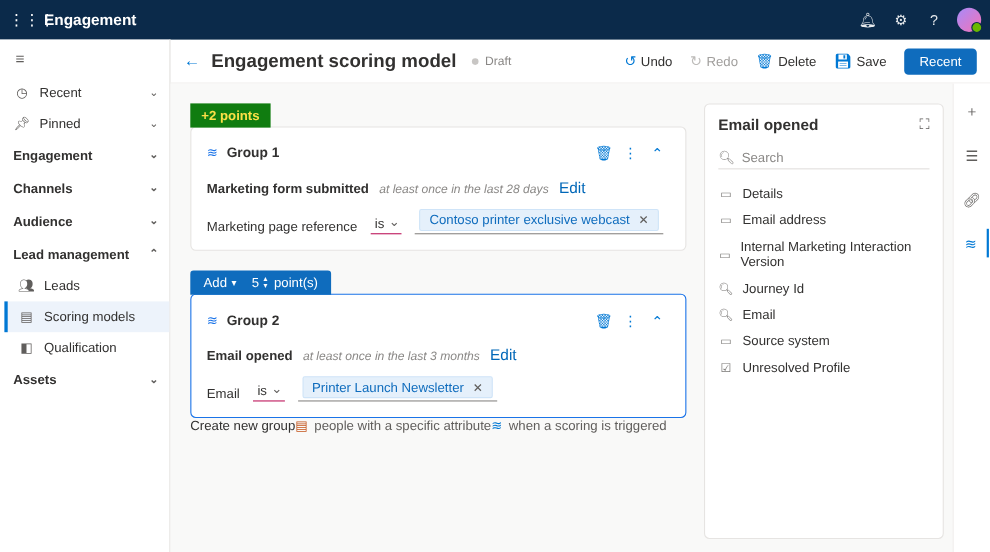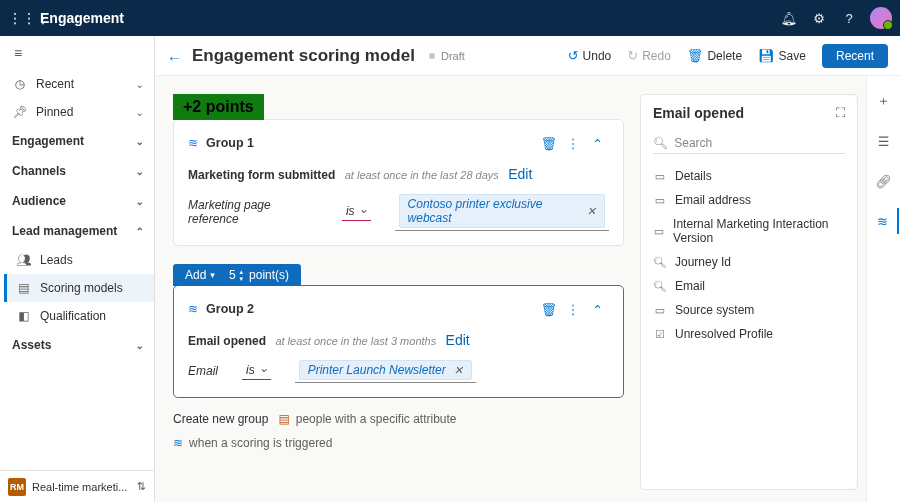--- a/index.html
+++ b/index.html
@@ -46,50 +46,50 @@
   .cmd-btn.disabled { color:#a19f9d; }
   .cmd-btn.disabled .ic { color:#bdbbb9; }
   .cmd-btn .ic { font-size:13px; }
   .cmd-btn.del .ic { color:#0078d4; }
   .cmd-btn.save .ic { color:#0078d4; }
   .publish { background:#0f6cbd; color:#fff; padding:5px 14px; border-radius:4px; font-size:12px; margin-left:8px; }
 
   .canvas-wrap { flex:1; display:flex; background:#f9f9f8; min-height:0; }
   .canvas { flex:1; padding:18px 12px 12px 18px; overflow:auto; }
   
-  .points-tag { background:#107c10; color:#000000; font-size:16px; font-weight:600; padding:4px 10px; display:inline-block; border-bottom-left-radius:0; }
+  .points-tag { background:#107c10; color:#fde047; font-size:12px; font-weight:600; padding:4px 10px; display:inline-block; border-bottom-left-radius:0; }
   .group-card { background:#fff; border:1px solid #e6e4e2; border-radius:5px; padding:10px 14px 14px 14px; margin-top:-1px; }
   .group-card.selected { border:1.5px solid #1a73e8; }
   .group-header { display:flex; align-items:center; height:26px; }
   .group-header .gicon { color:#1a73e8; margin-right:8px; font-size:12px; }
   .group-header .gtitle { font-weight:600; font-size:12.5px; flex:1; }
   .group-header .gact { color:#0078d4; width:24px; text-align:center; font-size:13px; cursor:pointer; }
   .gh-chev { transform:rotate(180deg); display:inline-block; }
   
   .cond-line { margin-top:10px; }
   .cond-text { font-size:12px; font-weight:600; display:inline; }
   .cond-sub { font-size:11px; font-style:italic; color:#8a8886; margin-left:6px; }
   .cond-edit { color:#0067b8; font-size:14px; margin-left:6px; cursor:pointer; }
   
-  .filter-row { display:flex; align-items:center; gap:24px; margin-top:10px; font-size:12px;font-style:italic; }
+  .filter-row { display:flex; align-items:flex-end; gap:12px; margin-top:10px; font-size:12px; }
   .filter-lbl { color:#323130; }
   .op-select { border:none; border-bottom:1px solid #be185d; padding:2px 16px 2px 4px; background:transparent; position:relative; }
   .op-select::after { content:"⌄"; position:absolute; right:2px; top:0; color:#605e5c; }
   .token-box { border:none; border-bottom:1px solid #8a8886; display:flex; align-items:center; gap:4px; padding:2px 4px; }
   .token { background:#e5f0fb; color:#0f6cbd; padding:2px 8px; border-radius:2px; font-size:12px; display:flex; align-items:center; gap:8px; border:1px solid #cfe4f8; }
   .token .x { color:#605e5c; font-size:11px; }
   
   .add-header { background:#0f6cbd; color:#fff; display:inline-flex; align-items:center; padding:4px 12px; font-size:12px; margin-top:18px; border-radius:3px 3px 0 0; }
   .add-header .add-lbl {}
   .add-header .chv { font-size:9px; margin-left:4px; }
   .add-header .num { margin-left:14px; }
   .add-header .spin { display:flex; flex-direction:column; font-size:7px; line-height:7px; margin-left:4px; }
   .add-header .pts { margin-left:6px; }
 
-  .create-row { margin-top:14px; font-size:12px; color:#605e5c; display:flex; align-items:center; flex-wrap:wrap; gap:10px; }
+  .create-row { font-size:12px; color:#605e5c; display:flex; align-items:center; flex-wrap:wrap; }
   .create-row .lead { color:#323130; }
   .create-row .opt { display:flex; align-items:center; gap:6px; }
   .create-row .oic1 { color:#c4551c; font-size:12px; }
   .create-row .oic2 { color:#0078d4; font-size:12px; }
 
   .rightpane { width:218px; background:#fff; border:1px solid #e6e4e2; border-radius:5px; margin:18px 8px 12px 4px; display:flex; flex-direction:column; }
   .rp-head { display:flex; align-items:center; padding:10px 12px; }
   .rp-head .t { font-size:14px; font-weight:700; flex:1; }
   .rp-head .exp { color:#605e5c; font-size:13px; }
   .rp-search { margin:2px 12px 6px 12px; border-bottom:1px solid #e1dfdd; display:flex; align-items:center; padding:3px 0; color:#8a8886; }
@@ -159,25 +159,20 @@
         <span class="ic">◧</span>
         <span class="lbl">Qualification</span>
       </div>
     </div>
     <div class="sb-head">
       <span class="lbl">Assets</span>
       <span class="chev">⌄</span>
     </div>
 
     <div class="sb-grow"></div>
-    <div class="sb-footer">
-      <div class="badge">RM</div>
-      <div class="lbl">Real-time marketi...</div>
-      <div class="sort">⇅</div>
-    </div>
   </div>
 
   <div class="work">
     <div class="cmdbar">
       <div class="back">←</div>
       <div class="title">Engagement scoring model</div>
       <div class="status-dot"></div>
       <div class="status">Draft</div>
       <div class="spacer"></div>
       <div class="cmd-btn undo">

